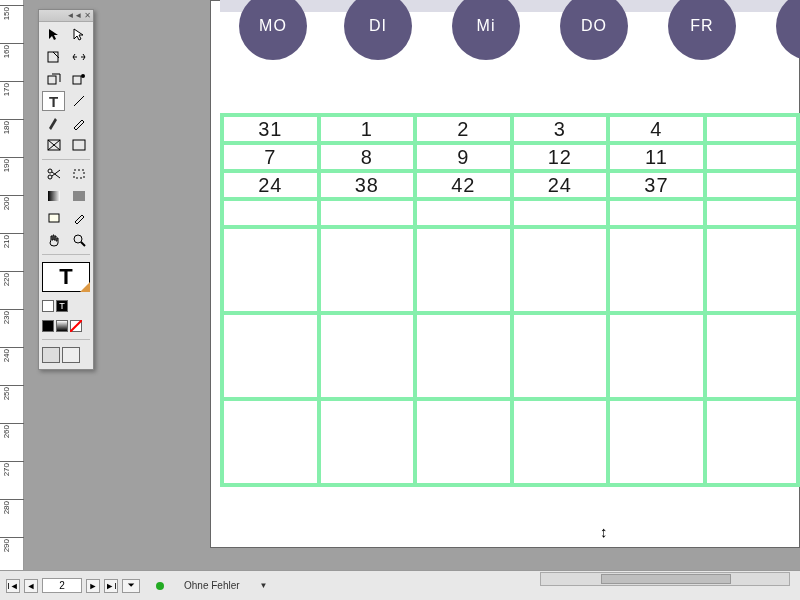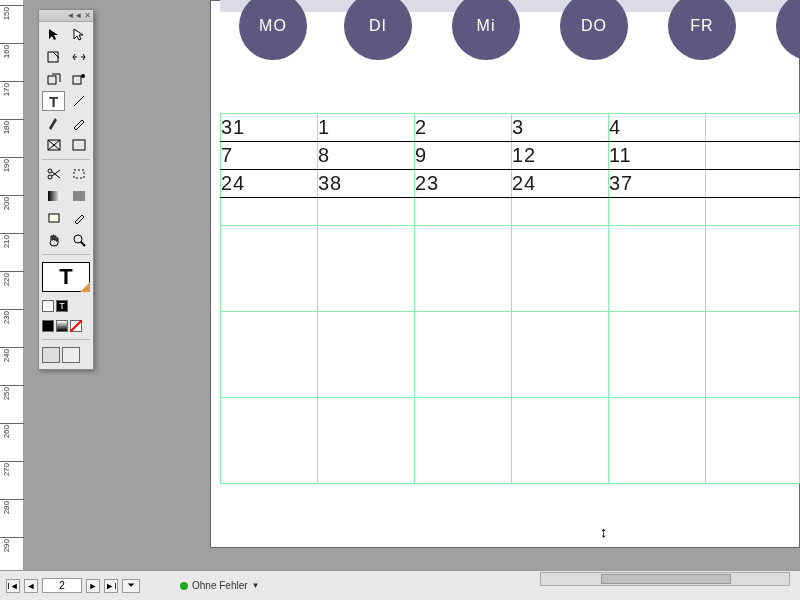--- a/index.html
+++ b/index.html
@@ -5,39 +5,39 @@
 *{box-sizing:border-box;margin:0;padding:0;font-family:Arial,sans-serif}
 body{width:800px;height:600px;background:#a0a0a0;overflow:hidden;position:relative}
 .canvas{position:absolute;left:0;top:0;width:800px;height:570px;background:#a0a0a0}
 .ruler-v{position:absolute;left:0;top:0;width:24px;height:570px;background:#fff;border-right:1px solid #999}
 .ruler-v .tick{position:absolute;left:0;width:24px;height:1px;background:#666}
 .ruler-v .lab{position:absolute;left:2px;font-size:8px;color:#333;writing-mode:vertical-lr;transform:rotate(180deg)}
 .page-bg{position:absolute;left:210px;top:0;width:590px;height:548px;background:#fff;border:1px solid #666}
 .page-topstrip{position:absolute;left:220px;top:0;width:580px;height:12px;background:#dcdce6}
 .day-circle{position:absolute;top:-8px;width:68px;height:68px;border-radius:50%;background:#5e577f;color:#fff;display:flex;align-items:center;justify-content:center;font-size:16px;font-weight:300;letter-spacing:1px}
 .cal{position:absolute;left:220px;top:113px;border-collapse:collapse}
-.cal td{border:1px solid #86efac;width:107px;height:28px;text-align:left;font-size:20px;font-weight:300;color:#1a1a1a;font-family:'Helvetica Neue',Arial,sans-serif;letter-spacing:1px}
+.cal td{border:4px solid #86efac;width:107px;height:28px;text-align:center;font-size:20px;font-weight:300;color:#1a1a1a;font-family:'Helvetica Neue',Arial,sans-serif;letter-spacing:1px}
 .cal tr.big td{height:86px}
 .cal td.bb{border-bottom:1px solid #000}
 .toolbox{position:absolute;left:38px;top:9px;width:56px;background:#e8e8e8;border:1px solid #888;box-shadow:2px 2px 4px rgba(0,0,0,.3)}
 .tb-head{height:12px;background:linear-gradient(#d8d8d8,#c8c8c8);border-bottom:1px solid #aaa;display:flex;align-items:center;justify-content:flex-end;padding:0 2px;gap:2px}
 .tb-head span{font-size:8px;color:#555;cursor:pointer}
 .tb-body{padding:3px;display:flex;flex-wrap:wrap;gap:2px}
 .tool{width:23px;height:20px;display:flex;align-items:center;justify-content:center;font-size:13px;color:#333;cursor:pointer;border:1px solid transparent}
 .tool.sel{background:#fff;border:1px solid #888}
 .toolbox .sep{width:100%;height:1px;background:#bbb;margin:2px 0}
 .bigT{width:48px;height:30px;border:1px solid #000;background:#fff;display:flex;align-items:center;justify-content:center;font-size:22px;font-weight:bold;margin:3px auto;position:relative}
 .bigT .corner{position:absolute;right:-1px;bottom:-1px;width:0;height:0;border-left:10px solid transparent;border-bottom:10px solid #d94}
 .swatches{display:flex;gap:2px;justify-content:center;margin:3px 0}
 .sw{width:12px;height:12px;border:1px solid #666}
 .status{position:absolute;left:0;bottom:0;width:800px;height:30px;background:#e8e8e8;border-top:1px solid #999;display:flex;align-items:center;font-size:10px;color:#333}
 .status .nav{display:flex;align-items:center;gap:4px;padding:0 6px}
 .status .nav button{width:14px;height:14px;font-size:9px;border:1px solid #999;background:#f4f4f4;cursor:pointer}
 .status .pg{width:40px;border:1px solid #999;text-align:center;font-size:10px;padding:1px}
-.status .err{display:flex;align-items:center;gap:4px;margin-left:34px}
+.status .err{display:flex;align-items:center;gap:20px;margin-left:10px}
 .status .dot{width:8px;height:8px;border-radius:50%;background:#2a2}
 .status .scroll{position:absolute;right:10px;bottom:14px;width:250px;height:14px;background:#dcdcdc;border:1px solid #aaa}
 .status .scroll .thumb{position:absolute;left:60px;top:1px;width:130px;height:10px;background:#bfbfbf;border:1px solid #999}
 .cursor-resize{position:absolute;left:600px;top:523px;font-size:15px;color:#000;pointer-events:none}
 </style>
 </head>
 <body>
 
 <div class="canvas">
 
@@ -100,21 +100,21 @@
           <td class="bb">7</td>
           <td class="bb">8</td>
           <td class="bb">9</td>
           <td class="bb">12</td>
           <td class="bb">11</td>
           <td class="bb"></td>
         </tr>
         <tr>
           <td class="bb">24</td>
           <td class="bb">38</td>
-          <td class="bb">23</td>
+          <td class="bb">42</td>
           <td class="bb">24</td>
           <td class="bb">37</td>
           <td class="bb"></td>
         </tr>
         <tr>
           <td></td>
           <td></td>
           <td></td>
           <td></td>
           <td></td>

